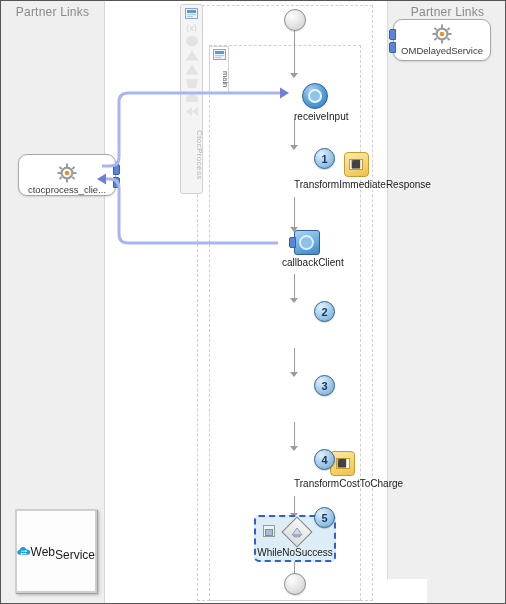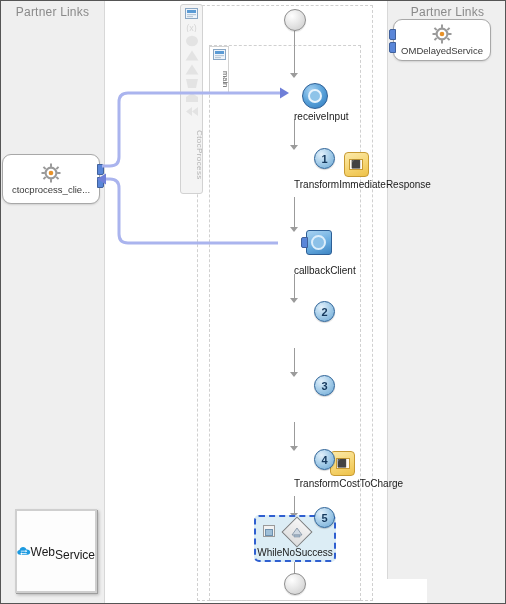--- a/index.html
+++ b/index.html
@@ -51,21 +51,21 @@
   .plink .plabel {
     font-size: 9.5px;
     color: #3a3a3a;
     white-space: nowrap;
     overflow: hidden;
     text-overflow: ellipsis;
     max-width: 94%;
     text-align: center;
     margin-top: 1px;
   }
-  #plink-client { left: 1px;   top: 153px; width: 98px; height: 50px; }
+  #plink-client { left: 17px;   top: 153px; width: 98px; height: 42px; justify-content: flex-end; }
   #plink-omd    { left: 392px; top: 18px;  width: 98px; height: 42px; }
 
   .gear { width: 20px; height: 20px; display:block; }
 
   
   .tab {
     position: absolute;
     width: 7px; height: 11px;
     background: #5a86d8;
     border: 1px solid #40619c;
@@ -452,21 +452,21 @@
       <div class="xform">
           <div class="inner">
             <span class="m">⬛</span>
           </div>
         </div>
     </div>
     <div class="nlabel" style="position:relative;left:0;">TransformImmediateResponse</div>
   </div>
   <div class="badge" style="left:313px; top:147px;">1</div>
 
-  <div class="node" style="left:281px; top:229px;gap:8px;">
+  <div class="node" style="left:269px; top:229px;">
     <div class="nicon">
       <div class="sq-act"></div>
       <div class="tab left" style="position:absolute;left:-5px;top:7px;"></div>
     </div>
     <div class="nlabel">callbackClient</div>
   </div>
 
   <div class="badge" style="left:313px; top:300px;">2</div>
 
   <div class="badge" style="left:313px; top:374px;">3</div>

